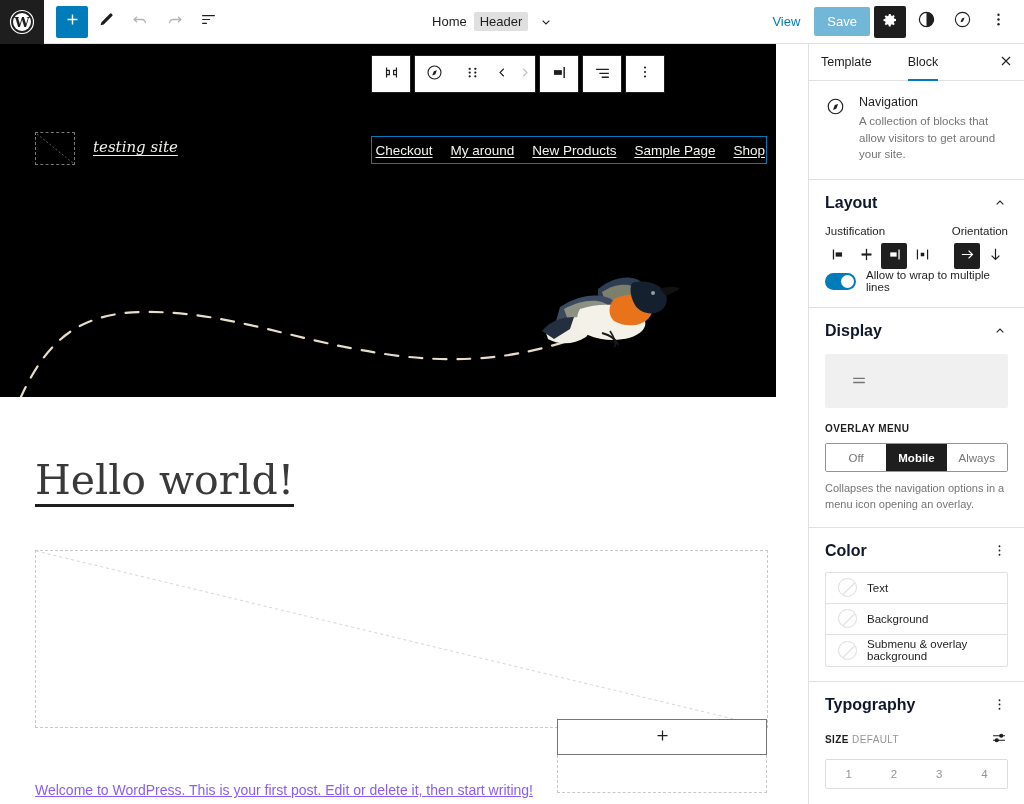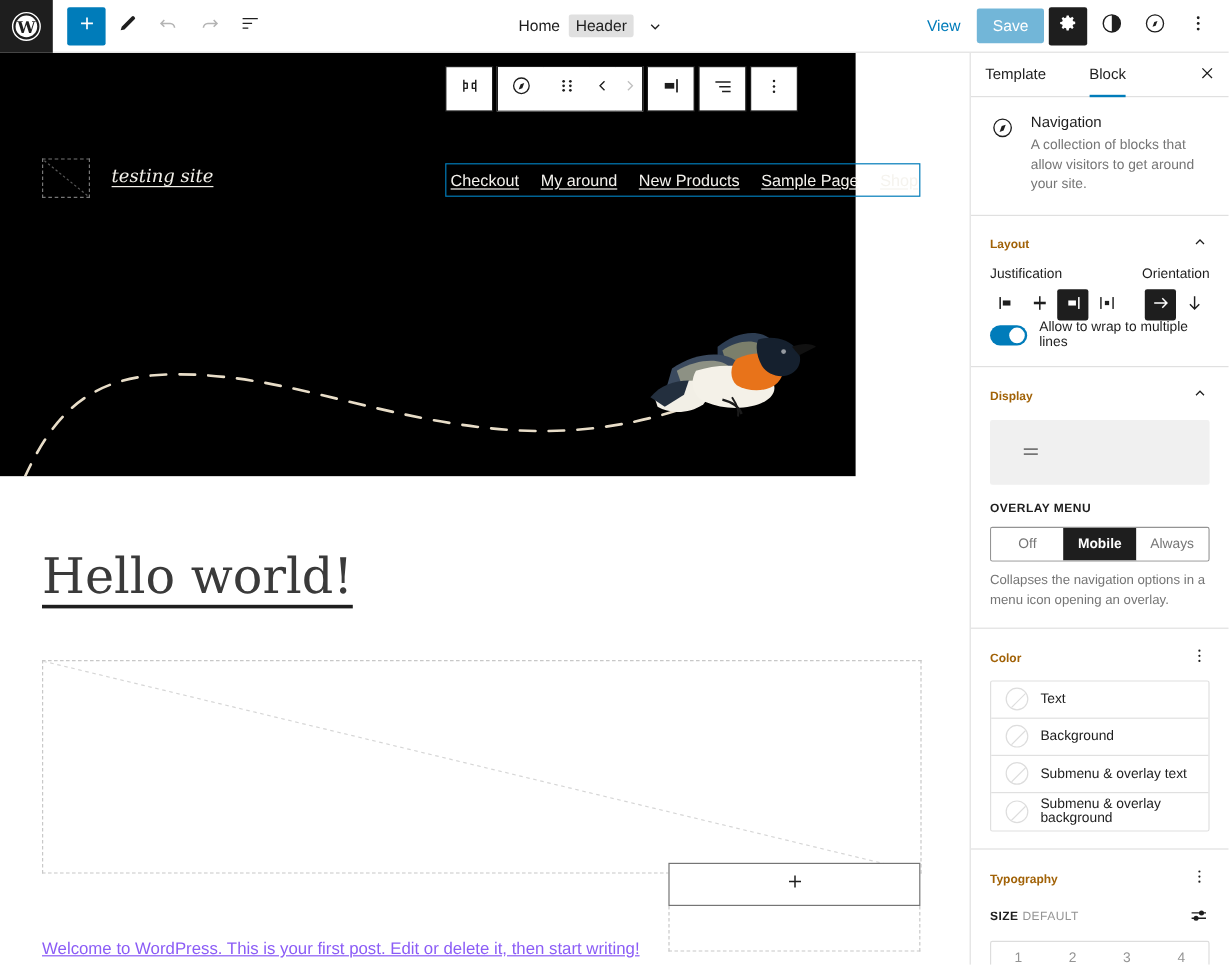--- a/index.html
+++ b/index.html
@@ -52,21 +52,21 @@
     border-radius: 2px; display: flex; align-items: center; justify-content: center;
     cursor: pointer;
   }
 
   
   #canvas {
     position: absolute; top: 44px; left: 0; width: 808px; height: 760px;
     background: #fff; overflow: hidden;
   }
   #hdr-block {
-    position: relative; width: 713px; height: 353px; background: #000;
+    position: relative; width: 776px; height: 353px; background: #000;
   }
   #site-logo-ph {
     position: absolute; left: 35px; top: 88px; width: 40px; height: 33px;
     border: 1px dashed #777;
   }
   #site-logo-ph svg { position: absolute; left: 0; top: 0; }
   #site-title {
     position: absolute; left: 93px; top: 94px;
     font-family: "DejaVu Serif", "Liberation Serif", serif;
     font-style: italic; font-size: 15px; color: #f2f0e9;
@@ -149,22 +149,22 @@
     justify-content: center; cursor: pointer;
   }
   .sb-sec { padding: 14px 16px; border-bottom: 1px solid #e0e0e0; }
   .sb-sec.nb { border-bottom: none; }
   #blockcard { display: flex; gap: 10px; padding: 14px 16px 16px 16px; border-bottom: 1px solid #e0e0e0;}
   #blockcard .bc-icon { flex: 0 0 24px; padding-top: 1px; }
   #blockcard .bc-title { font-size: 12.5px; font-weight: 400; color: #1e1e1e; }
   #blockcard .bc-desc { font-size: 11.5px; color: #757575; line-height: 1.45; margin-top: 4px; }
 
   .sec-head {
-    display: flex; align-items: flex-end; justify-content: space-between;
-    font-size: 10px; font-weight: 700; color: #a16207;
+    display: flex; align-items: center; justify-content: space-between;
+    font-size: 16px; font-weight: 700; color: #0f172a;
   }
   .sec-head .chev { color: #1e1e1e; display: flex; }
   .dots3 { cursor: pointer; display: flex; }
 
   .lbl-row { display: flex; justify-content: space-between; margin-top: 13px; }
   .lbl { font-size: 11.5px; color: #1e1e1e; }
   .ctl-row { display: flex; justify-content: space-between; margin-top: 6px; }
   .seg-group { display: flex; gap: 2px; }
   .seg {
     width: 26px; height: 26px; display: flex; align-items: center;
@@ -630,24 +630,20 @@
       <div class="color-row">
         <span class="swatch-none"></span>
         <span>Text</span>
       </div>
       <div class="color-row">
         <span class="swatch-none"></span>
         <span>Background</span>
       </div>
       <div class="color-row">
         <span class="swatch-none"></span>
-        <span>Submenu &amp; overlay text</span>
-      </div>
-      <div class="color-row">
-        <span class="swatch-none"></span>
         <span>Submenu &amp; overlay background</span>
       </div>
     </div>
   </div>
 
   <div class="sb-sec nb">
     <div class="sec-head">
       <span>Typography</span>
       <span class="dots3">
         <svg width="17" height="17" viewBox="0 0 24 24" fill="#1e1e1e">

